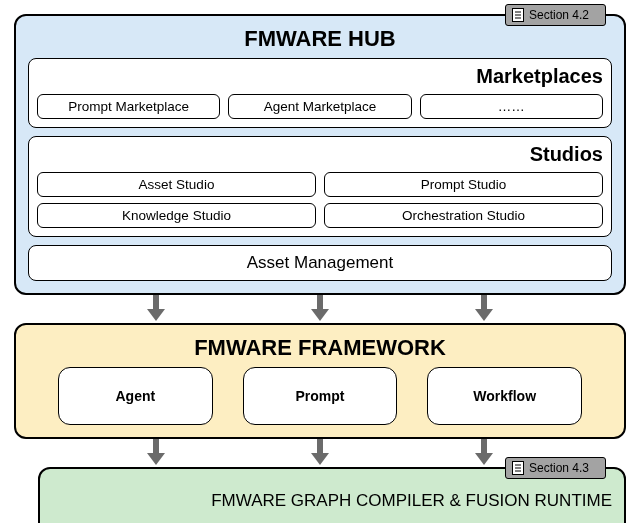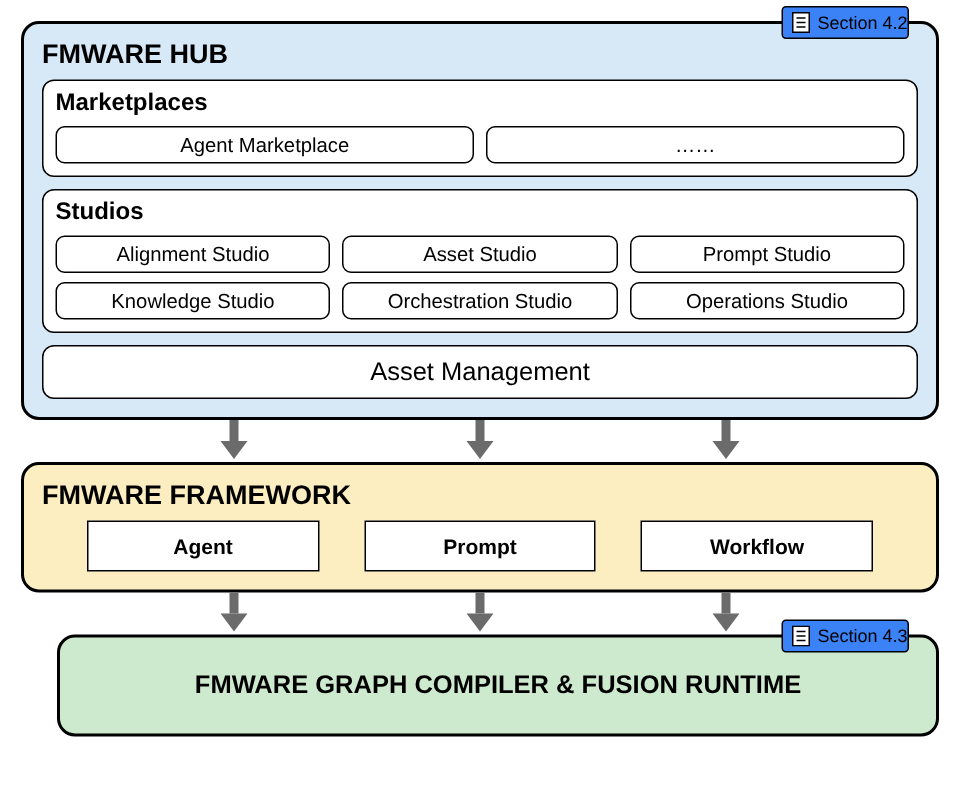--- a/index.html
+++ b/index.html
@@ -14,56 +14,57 @@
     border: 2px solid #000;
     border-radius: 12px;
     padding: 8px 12px 12px 12px;
     position: relative;
     margin-bottom: 0;
   }
   .layer-hub { background: #d7e8f7; }
   .layer-framework { background: #fdeec2; }
   .layer-runtime { background: #ceeace; padding: 22px 12px; margin-left: 24px; }
   .layer-title {
+    text-align: center;
     font-weight: bold;
-    font-size: 18px;
+    font-size: 22px;
     margin: 2px 0 6px 0;
   }
   .layer-title-runtime {
-    text-align: center;
-    font-weight: bold;
+    text-align: right;
+    font-weight: normal;
     font-size: 17px;
     margin: 0;
   }
   .section-tag {
     position: absolute;
     top: -12px;
     right: 18px;
-    background: #3b82f6;
+    background: #a3a3a3;
     border: 1px solid #000;
     border-radius: 3px;
     font-size: 12px;
-    padding: 3px 0 3px 6px;
+    padding: 3px 16px 3px 6px;
     display: flex;
     align-items: center;
     gap: 5px;
     z-index: 5;
   }
   .section-tag svg { display: block; }
   .subblock {
     background: #fff;
     border: 1.5px solid #000;
     border-radius: 8px;
     padding: 4px 8px 8px 8px;
     margin-bottom: 8px;
   }
   .subblock-title {
-    text-align: left;
+    text-align: right;
     font-weight: bold;
-    font-size: 16px;
+    font-size: 20px;
     margin: 2px 0 6px 0;
   }
   .row {
     display: flex;
     gap: 8px;
     justify-content: space-between;
   }
   .row + .row { margin-top: 6px; }
   .chip {
     background: #fff;
@@ -78,22 +79,22 @@
   .fw-row {
     display: flex;
     justify-content: space-around;
     gap: 30px;
     margin-top: 6px;
     padding: 0 30px;
   }
   .fw-chip {
     background: #fff;
     border: 1.5px solid #000;
-    border-radius: 0;
-    padding: 8px 10px;
+    border-radius: 12px;
+    padding: 20px 10px;
     text-align: center;
     font-size: 14px;
     font-weight: bold;
     flex: 1 1 0;
   }
   .asset-block {
     background: #fff;
     border: 1.5px solid #000;
     border-radius: 8px;
     text-align: center;
@@ -146,36 +147,35 @@
       <line x1="3" y1="7" x2="9" y2="7" stroke="#000"></line>
       <line x1="3" y1="10" x2="9" y2="10" stroke="#000"></line>
     </svg>
     <span>Section 4.2</span>
   </div>
   <div class="layer-title">FMWARE HUB</div>
 
   <div class="subblock">
     <div class="subblock-title">Marketplaces</div>
     <div class="row">
+      <div class="chip">Prompt Marketplace</div>
       <div class="chip">Agent Marketplace</div>
       <div class="chip">……</div>
     </div>
   </div>
 
   <div class="subblock">
     <div class="subblock-title">Studios</div>
     <div class="row">
-      <div class="chip">Alignment Studio</div>
       <div class="chip">Asset Studio</div>
       <div class="chip">Prompt Studio</div>
     </div>
     <div class="row">
       <div class="chip">Knowledge Studio</div>
       <div class="chip">Orchestration Studio</div>
-      <div class="chip">Operations Studio</div>
     </div>
   </div>
 
   <div class="asset-block">Asset Management</div>
 </div>
 
 <div class="arrow-row">
   <div class="arrow"></div>
   <div class="arrow"></div>
   <div class="arrow"></div>

